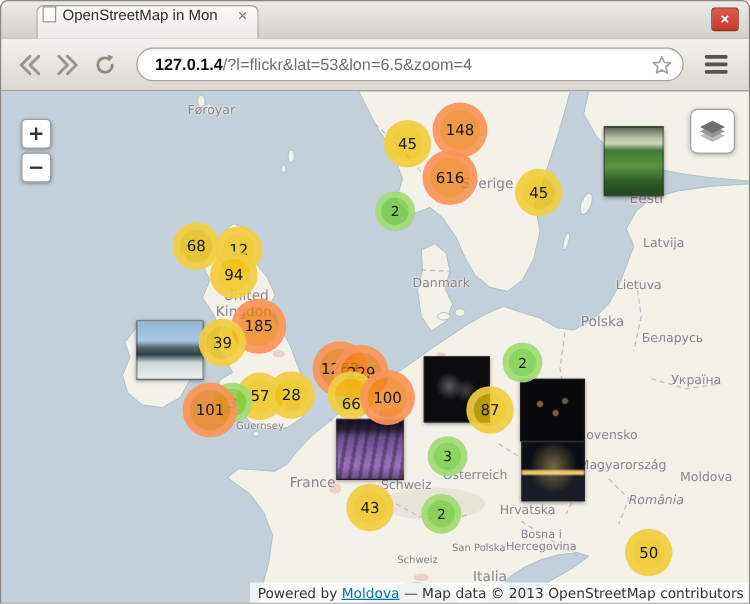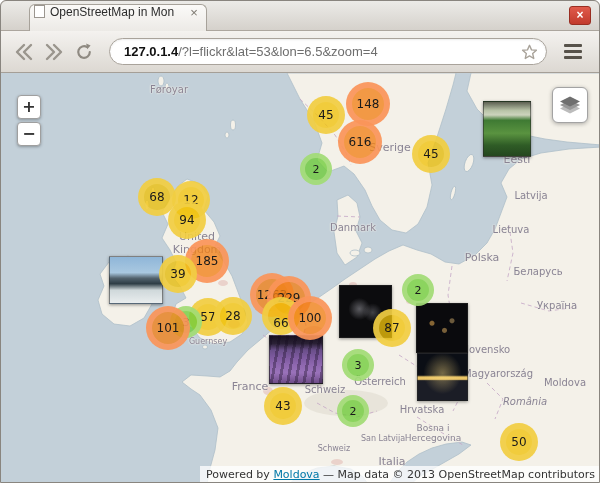--- a/index.html
+++ b/index.html
@@ -254,21 +254,21 @@
 Kingdom</div>
         <div class="map-label" style="left: 207px; top: 268px; font-size: 8px;">Guernsey</div>
         <div class="map-label" style="left: 249px; top: 313px; font-size: 11px;">France</div>
         <div class="map-label" style="left: 324px; top: 316px; font-size: 10px;">Schweiz</div>
         <div class="map-label" style="left: 379px; top: 308px; font-size: 10px;">Österreich</div>
         <div class="map-label" style="left: 484px; top: 276px; font-size: 10px;">Slovensko</div>
         <div class="map-label" style="left: 497px; top: 300px; font-size: 10px;">Magyarország</div>
         <div class="map-label" style="left: 421px; top: 336px; font-size: 10px;">Hrvatska</div>
         <div class="map-label" style="left: 432px; top: 360px; font-size: 9px; text-align: center;">Bosna i
 Hercegovina</div>
-        <div class="map-label" style="left: 382px; top: 365px; font-size: 8px;">San Latvija</div>
+        <div class="map-label" style="left: 382px; top: 365px; font-size: 8px;">San Polska</div>
         <div class="map-label" style="left: 333px; top: 375px; font-size: 8px;">Schweiz</div>
         <div class="map-label" style="left: 391px; top: 388px; font-size: 11px;">Italia</div>
         <div class="map-label" style="left: 524px; top: 328px; font-size: 10px; font-style: italic;">România</div>
         <div class="map-label" style="left: 564px; top: 309px; font-size: 10px;">Moldova</div>
       </div>
     <div id="photos-layer" class="layer">
         <div class="photo field" style="left: 482px; top: 28px; width: 48px; height: 56px;"></div>
         <div class="photo mountain-lake" style="left: 108px; top: 183px; width: 54px; height: 48px;"></div>
         <div class="photo dark" style="left: 338px; top: 212px; width: 53px; height: 53px;"></div>
         <div class="photo lavender" style="left: 268px; top: 262px; width: 54px; height: 49px;"></div>
@@ -332,21 +332,21 @@
         </div>
         <div class="cluster small" style="left: 417px; top: 217px;">
           <span>2</span>
         </div>
         <div class="cluster medium" style="left: 391px; top: 255px;">
           <span>87</span>
         </div>
         <div class="cluster small" style="left: 357px; top: 292px;">
           <span>3</span>
         </div>
-        <div class="cluster medium" style="left: 282px; top: 333px;">
+        <div class="cluster medium" style="left: 295px; top: 333px;">
           <span>43</span>
         </div>
         <div class="cluster small" style="left: 352px; top: 338px;">
           <span>2</span>
         </div>
         <div class="cluster medium" style="left: 518px; top: 369px;">
           <span>50</span>
         </div>
       </div>
 

